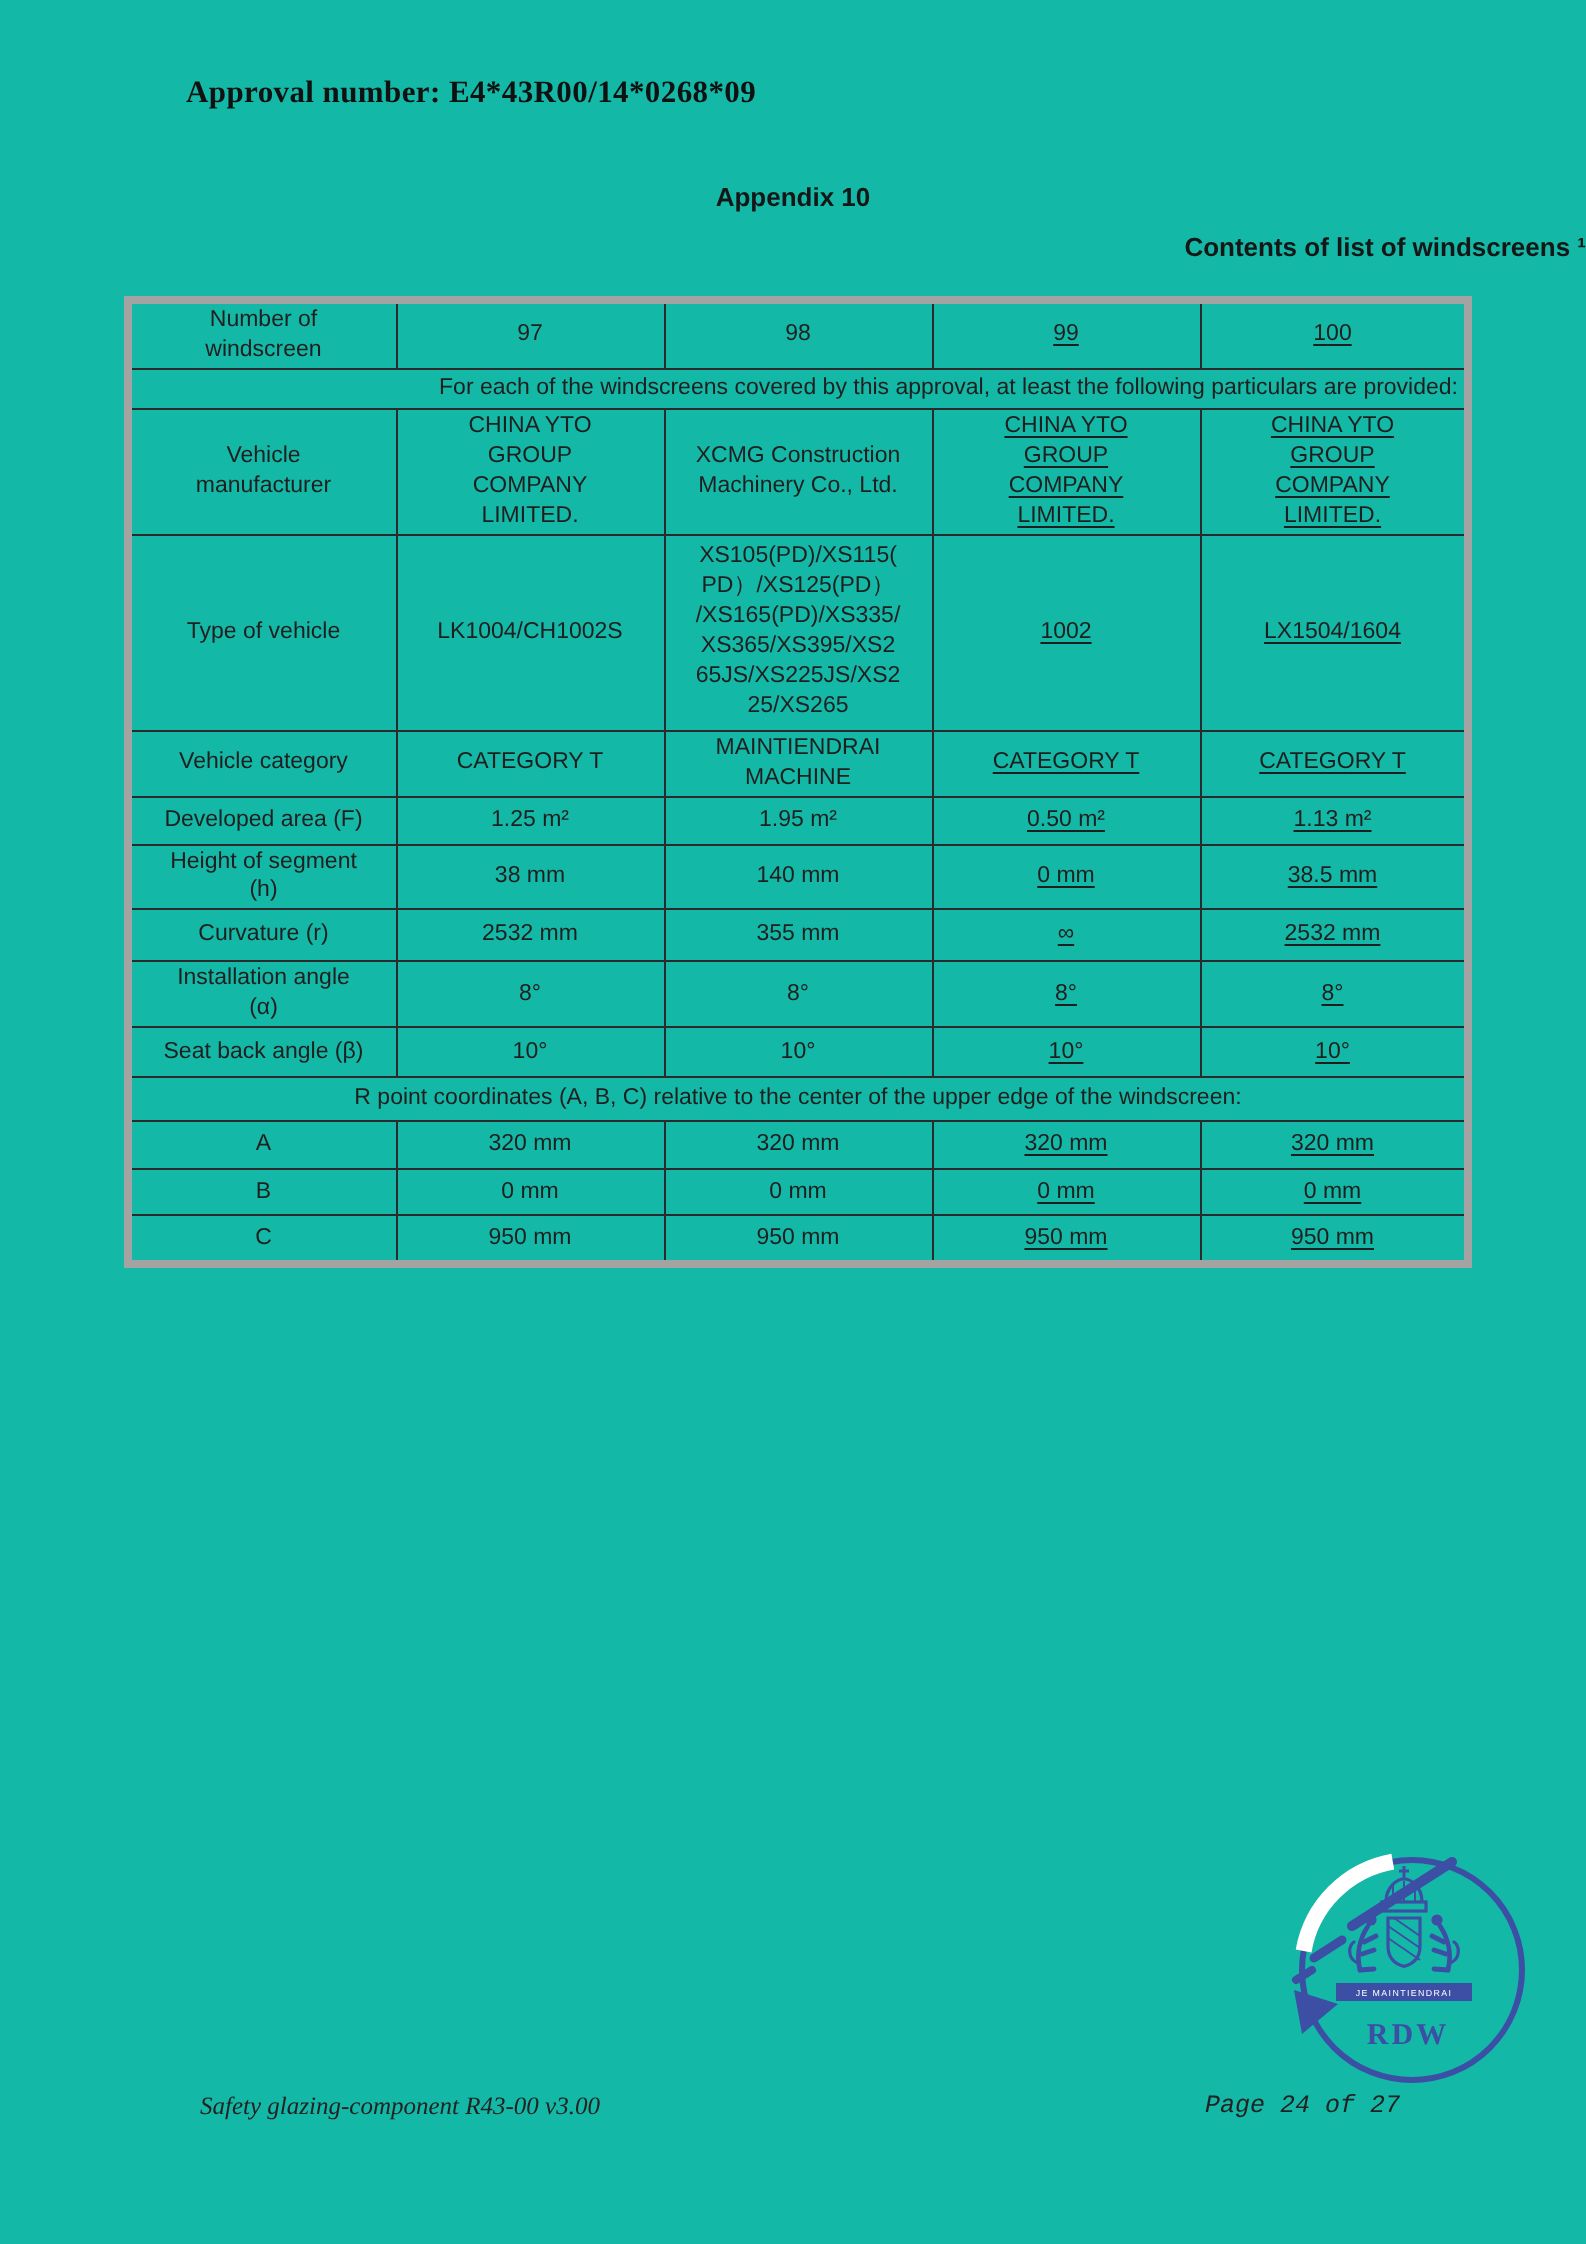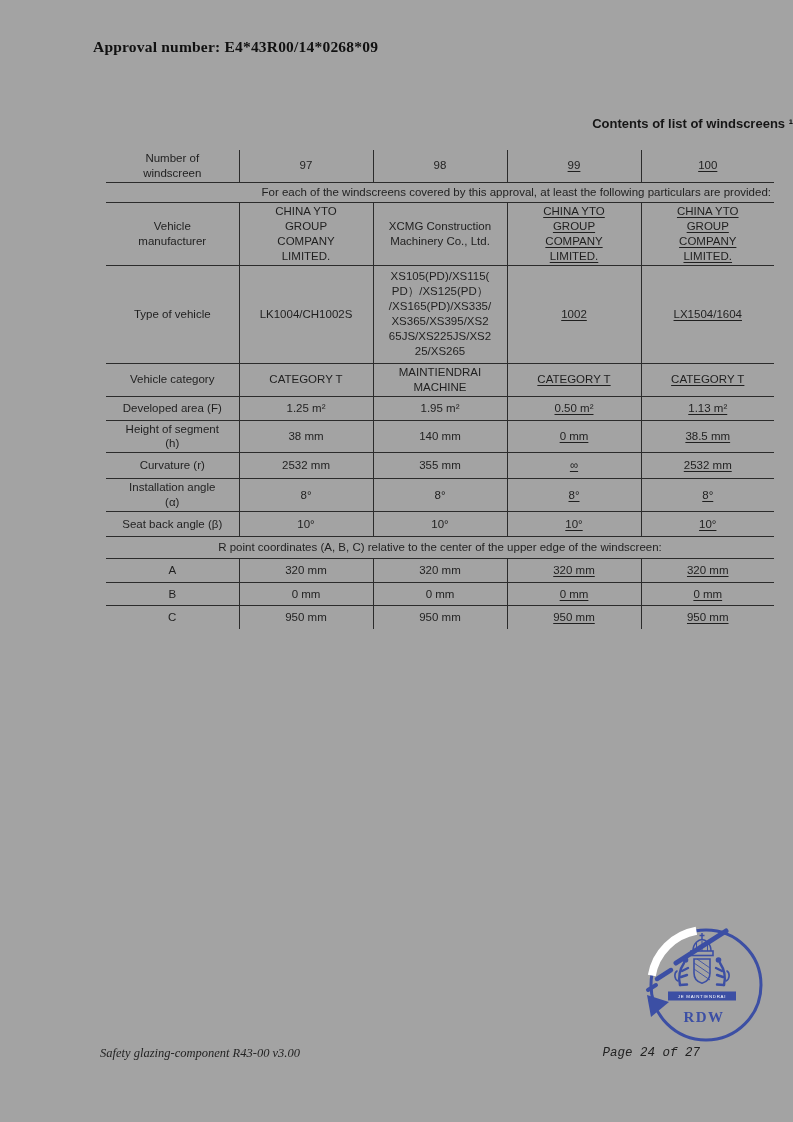--- a/index.html
+++ b/index.html
@@ -1,19 +1,19 @@
 <!DOCTYPE html>
 <html><head>
 <meta charset="utf-8">
 <style>
   html,body{margin:0;padding:0;background:#ffffff;}
   .page{
     position:relative;
     width:793px;height:1122px;
-    background:#a3a3a3;
+    background:#14b8a6;
     font-family:"Liberation Sans",sans-serif;
     color:#1b1b1b;
     overflow:hidden;
   }
   .approval{
     position:absolute;left:93px;top:38px;
     font-family:"Liberation Serif",serif;
     font-weight:bold;font-size:15.5px;color:#111;
     letter-spacing:.2px;
   }
@@ -21,22 +21,21 @@
     position:absolute;top:91px;left:0;width:100%;
     text-align:center;font-weight:bold;font-size:13px;color:#161616;
   }
   .title-contents{
     position:absolute;top:116px;left:0;width:100%;
     text-align:right;font-weight:bold;font-size:13px;color:#161616;
   }
   table.doc{
     position:absolute;left:62px;top:148px;width:670px;
     border-collapse:collapse;table-layout:fixed;
-    border:2px solid #a3a3a3;
-    margin-left:42px;
+    border:4px solid #a3a3a3;
   }
   table.doc col{width:134px;}
   table.doc td{
     border:1px solid #2b2b2b;
     padding:1px 3px;
     text-align:center;vertical-align:middle;
     font-size:11.5px;line-height:1.3;
     white-space:pre-line;
     color:#1f1f1f;
   }
@@ -76,20 +75,21 @@
 <body>
 
 <div class="page">
 
   <div class="approval">
     <span>Approval number:</span>
     <span> </span>
     <span>E4*43R00/14*0268*09</span>
   </div>
 
+  <div class="title-appendix">Appendix 10</div>
   <div class="title-contents">Contents of list of windscreens ¹</div>
 
   <table class="doc">
     <colgroup>
         <col>
         <col>
         <col>
         <col>
         <col>
       </colgroup>

